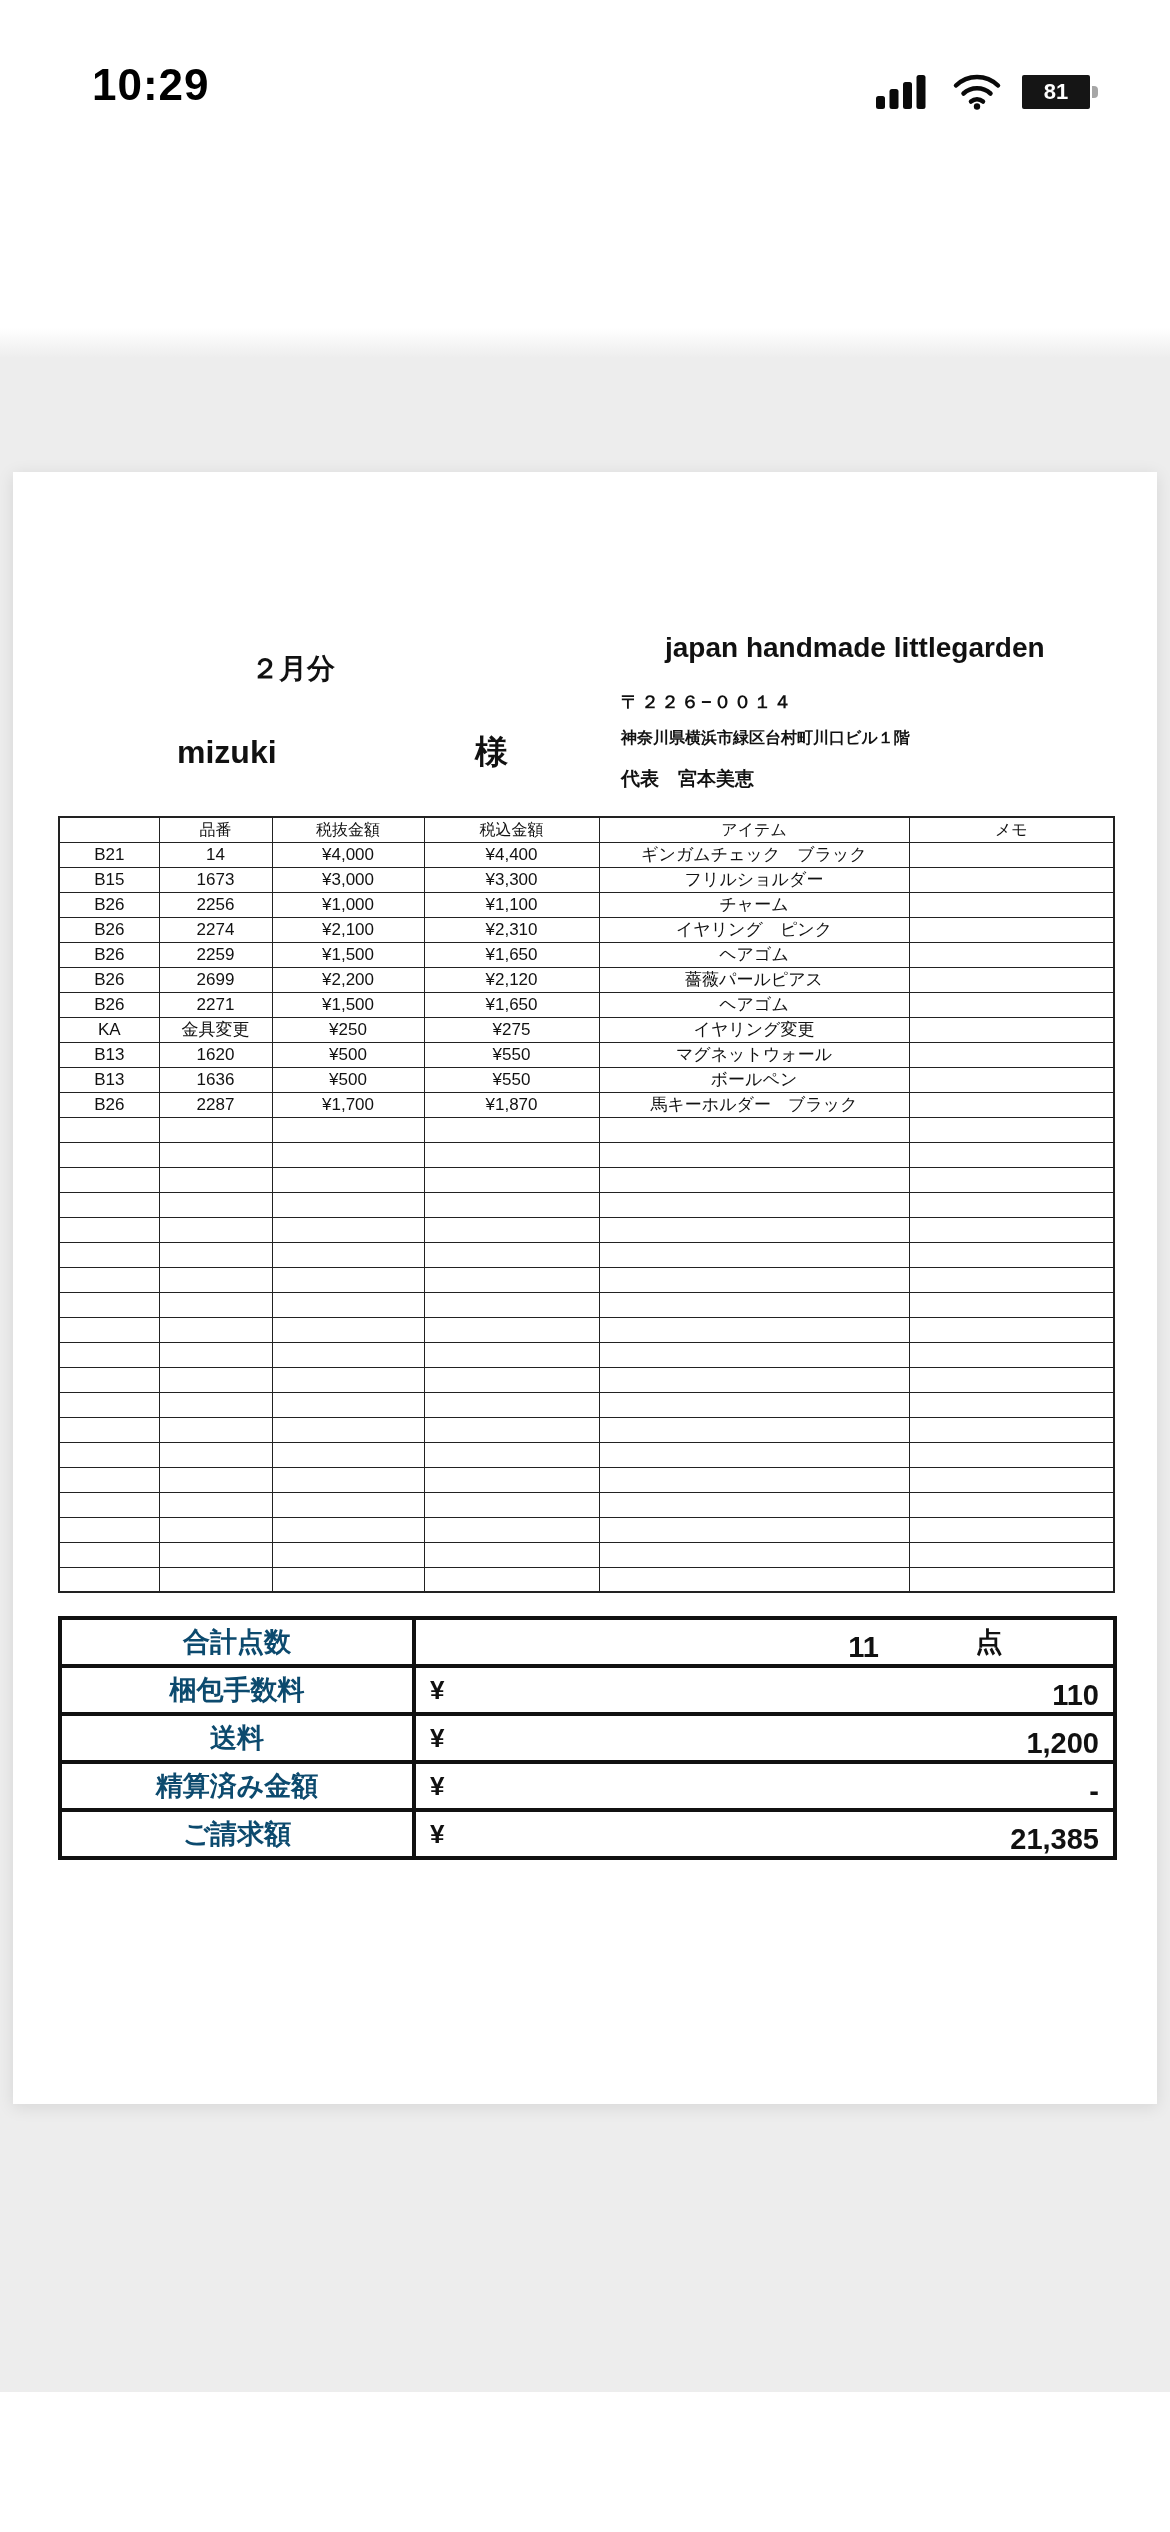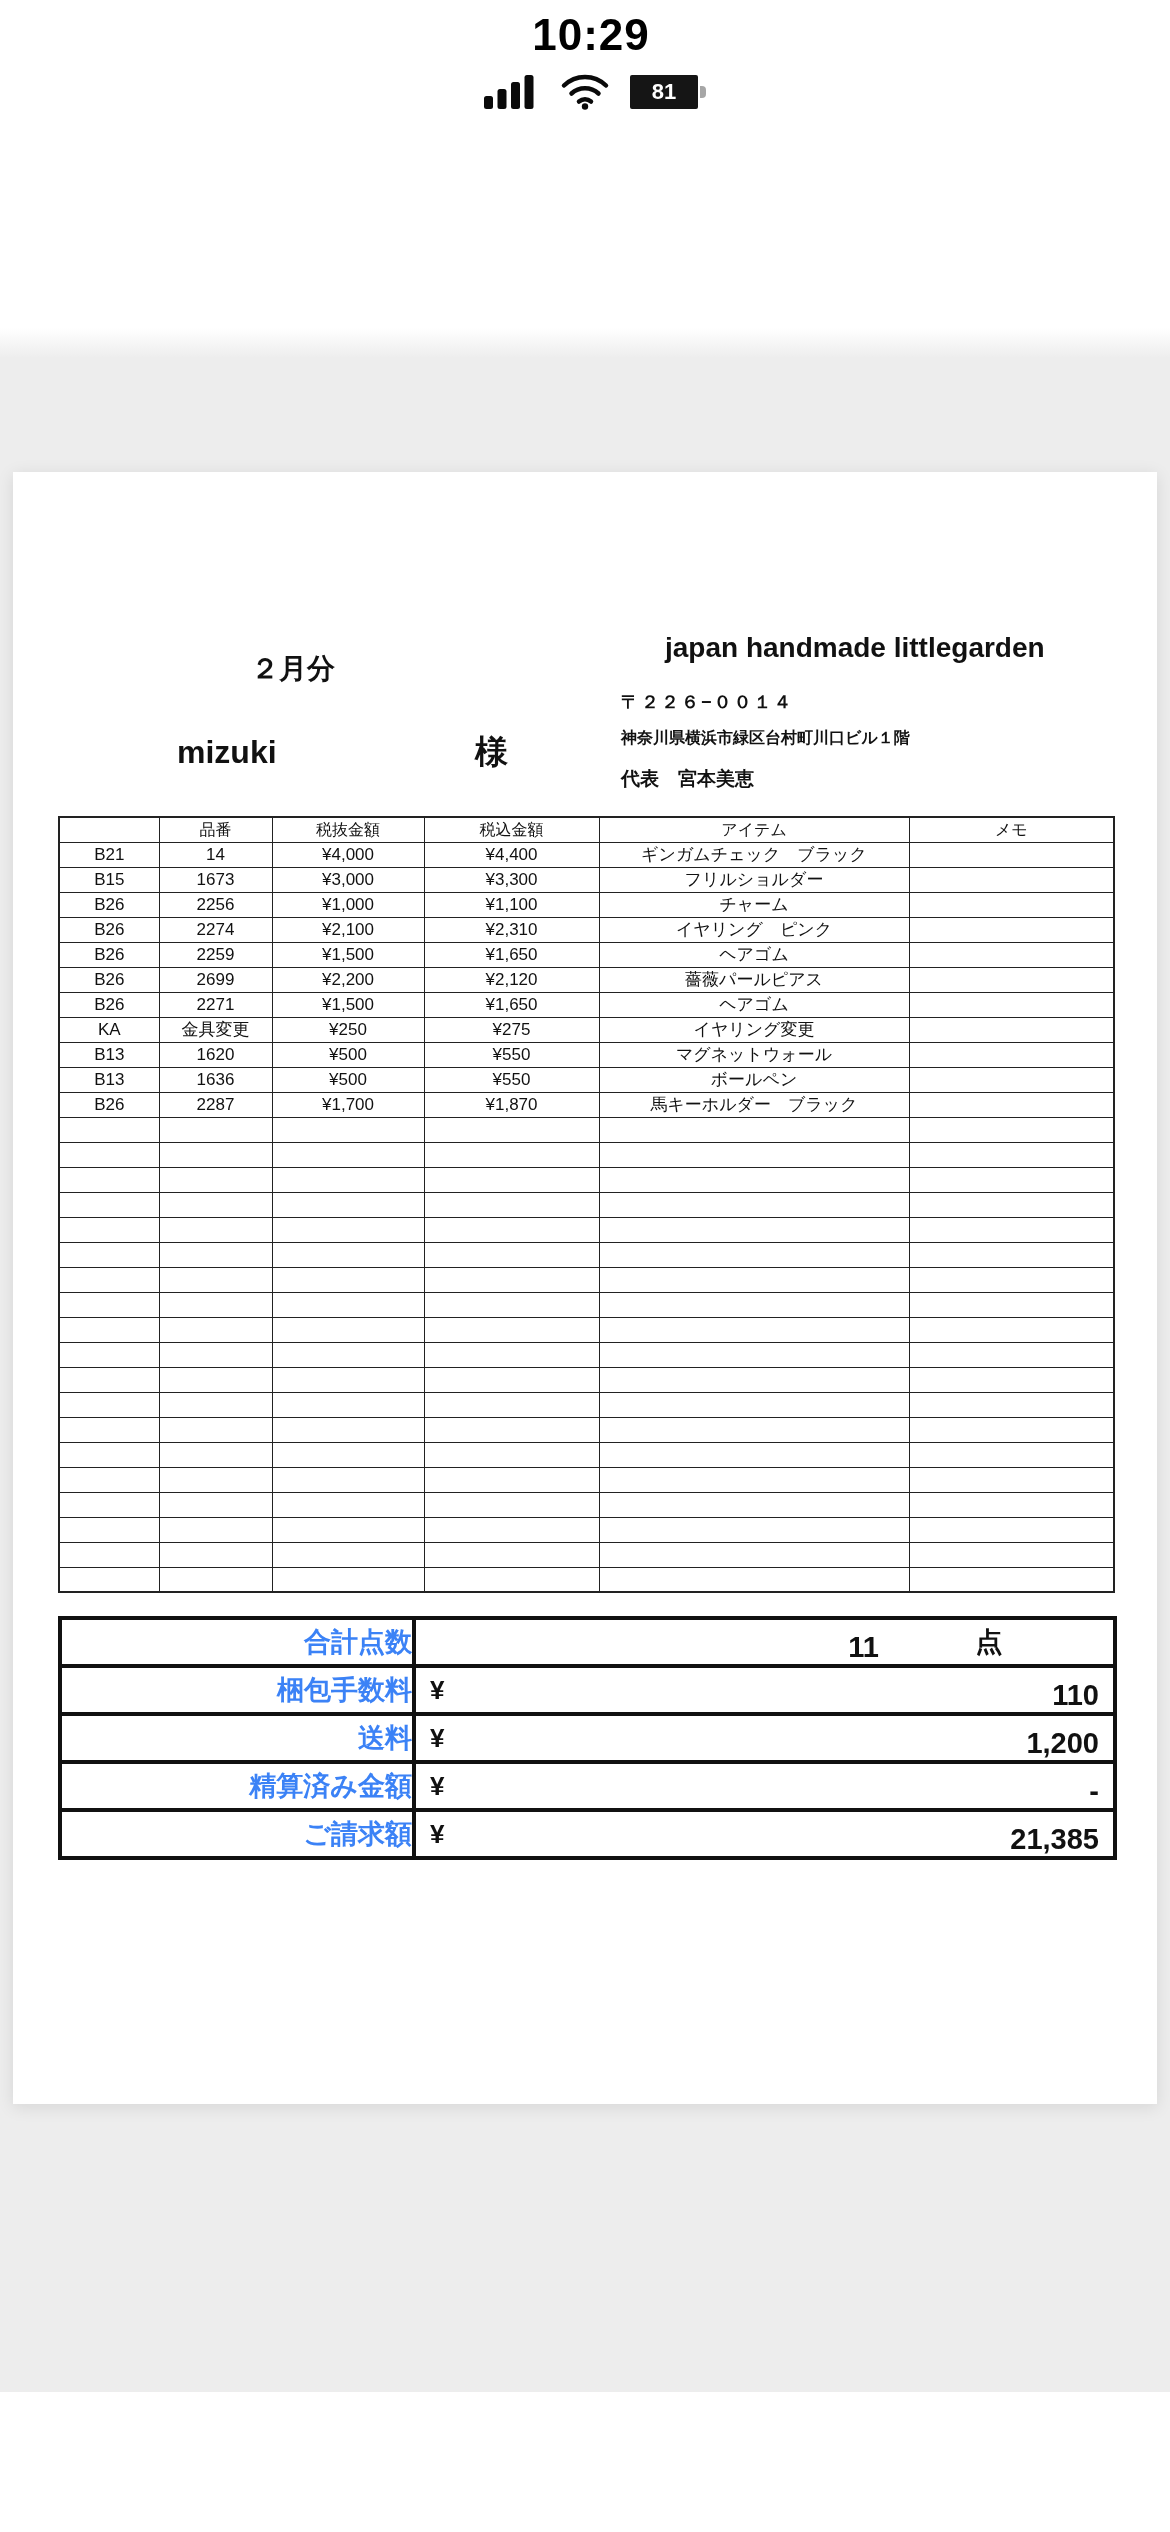--- a/index.html
+++ b/index.html
@@ -7,23 +7,22 @@
   body { font-family:"Liberation Sans","DejaVu Sans",sans-serif; }
 
   .screen {
     position:relative; width:1170px; height:2532px;
     background:#ffffff; overflow:hidden;
   }
 
   
   .status-bar {
     position:absolute; top:0; left:0; width:1170px; height:110px;
-    display:flex; justify-content:space-between; align-items:center;
+    display:flex; justify-content:space-between; align-items:flex-end;
     padding:10px 80px 0 92px;
-    flex-direction:column;
   }
   .time { font-size:44px; font-weight:700; color:#000; letter-spacing:1px; }
   .status-icons { display:flex; align-items:center; gap:20px; }
   .battery {
     position:relative; width:68px; height:34px; background:#151515;
     border-radius:2px; display:flex; align-items:center; justify-content:center;
   }
   .battery .pct { color:#ffffff; font-size:22px; font-weight:700; }
   .battery .nub {
     position:absolute; right:-8px; top:11px; width:6px; height:12px;
@@ -67,21 +66,21 @@
   }
   table.items th { font-size:16px; }
 
   
   table.summary {
     position:absolute; left:45px; top:1144px; width:1055px;
     border-collapse:collapse; table-layout:fixed;
     border:4px solid #111;
   }
   table.summary td { border:4px solid #111; height:47px; padding:0; }
-  td.slabel { width:354px; text-align:right; font-weight:700; font-size:27px; color:#3b82f6; }
+  td.slabel { width:354px; text-align:center; font-weight:700; font-size:27px; color:#0c4a6e; }
   .sval-flex { display:flex; align-items:center; padding:0 14px; height:100%; }
   .cur  { width:60px; text-align:left;  font-weight:700; font-size:26px; color:#111; }
   .amt  { flex:1; text-align:right; font-weight:700; font-size:29px; color:#111;margin-top:11px; }
   .unit { width:220px; text-align:center; font-weight:700; font-size:27px; color:#111; }
   .unit.empty { width:0; }
 </style>
 </head>
 <body>
 
 <div class="screen">

